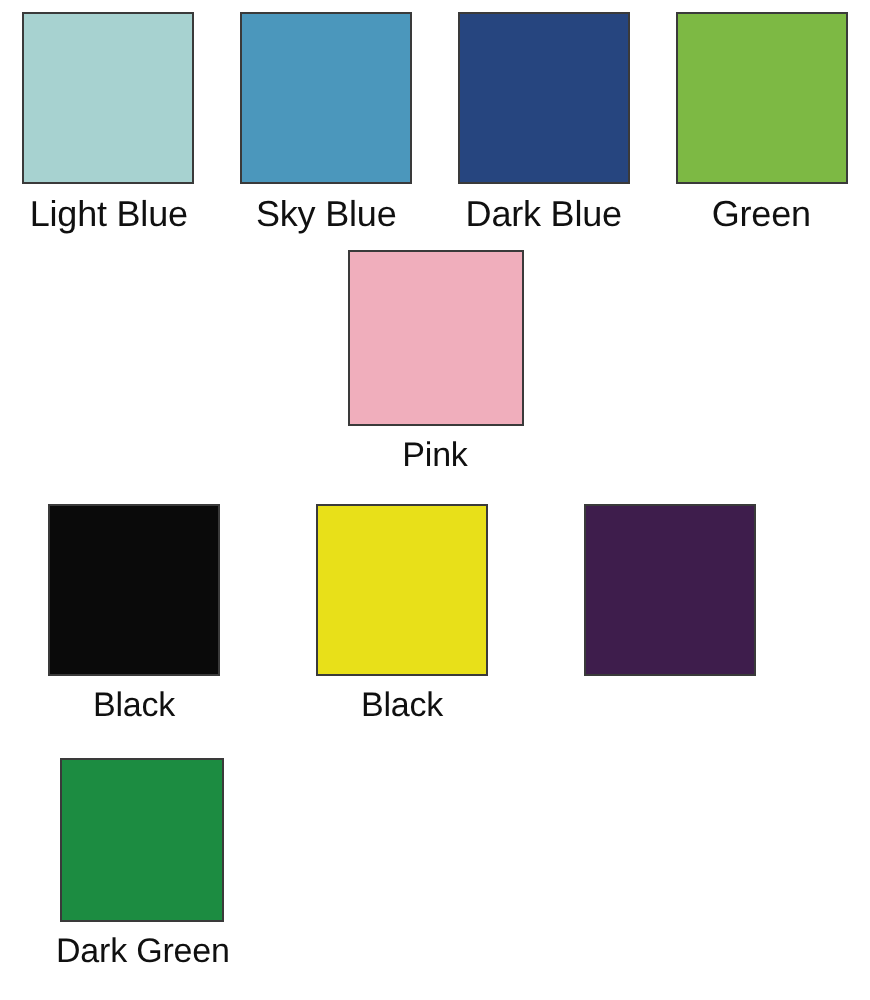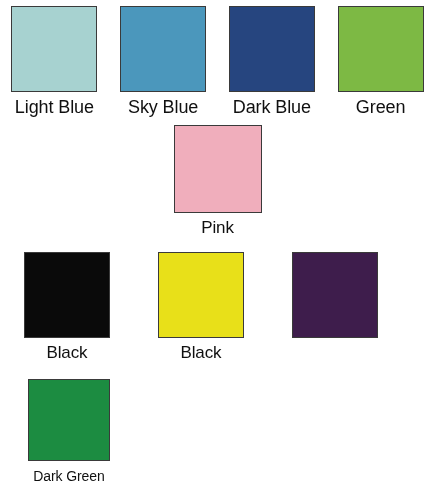--- a/index.html
+++ b/index.html
@@ -54,21 +54,21 @@
   .swatch-label {
     margin-top: 5px;
     font-size: 17px;
     line-height: 20px;
     color: #101010;
     white-space: pre;
     text-align: center;
     letter-spacing: -0.1px;
   }
   .row-1 .swatch-label { font-size: 18px; }
-  .row-4 .swatch-label { font-size: 14px; }
+  .row-4 .swatch-label { font-size: 17px; }
 </style>
 </head>
 <body>
 
 <div id="chart">
 
   <div class="swatch-row row-1">
     <div class="swatch-cell">
       <div class="swatch-chip" style="background-color: rgb(167, 210, 208);"></div>
       <div class="swatch-label">Light Blue</div>

